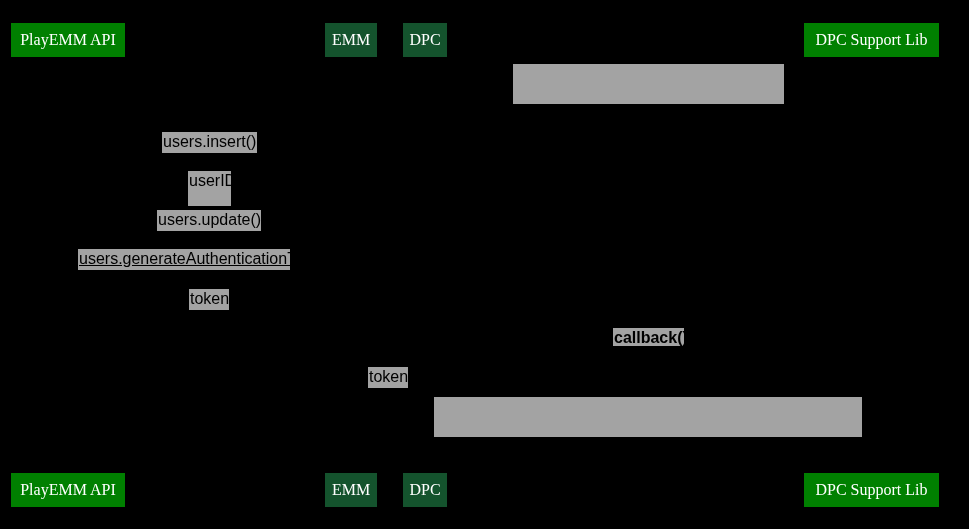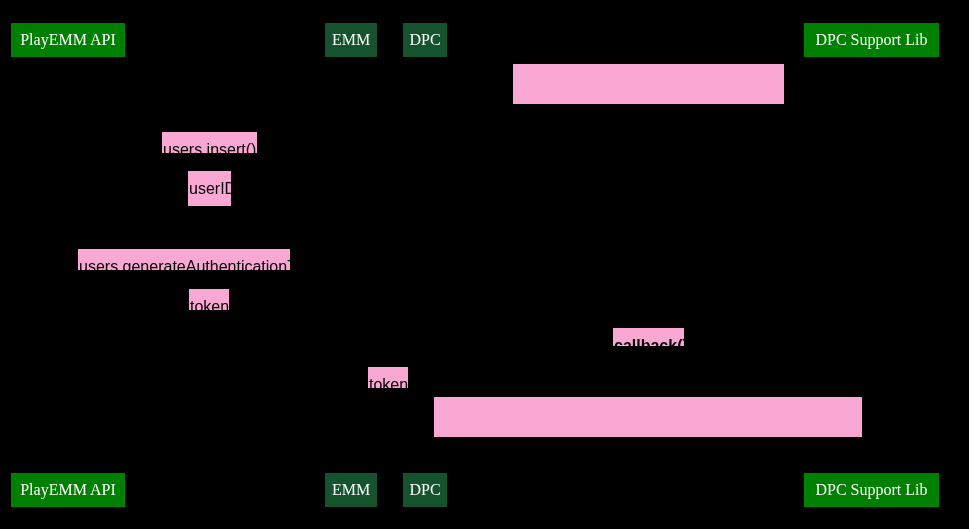--- a/index.html
+++ b/index.html
@@ -26,28 +26,28 @@
     line-height: 1;
     white-space: nowrap;
     box-sizing: border-box;
     font-family: Liberation Serif, serif;
   }
   .participant.green { background: #008000; }
   .participant.blue  { background: #14532d; }
 
   .msg-label {
     position: absolute;
-    background: #f9a8d4;
+    background: #a3a3a3;
     color: #000000;
     font-size: 16px;
     line-height: 20px;
     text-align: center;
     white-space: pre;
     box-sizing: border-box;
-    padding: 8px 1px;
+    padding: 0px 1px;
   }
   .msg-label.two-line { line-height: 20px; }
 </style>
 </head>
 <body>
 
 <div id="diagram">
 
   <div class="participant green" style="left:11px; top:23px; width:114px; height:34px;">
     <span>PlayEMM API</span>
@@ -67,20 +67,21 @@
 
   <div class="msg-label two-line" style="left:513px; top:64px; width:271px; height:40px;">
     <div>androidForWorkAccountSupport</div>
     <div>.ensureWorkingEnvironment(callback)</div>
   </div>
 
   <div class="msg-label" style="left:162px; top:132px; width:95px; height:21px;">users.insert()</div>
 
   <div class="msg-label" style="left:188px; top:171px; width:43px; height:35px;">userID</div>
 
+  <div class="msg-label" style="left:157px; top:210px; width:104px; height:21px;">users.update()</div>
 
   <div class="msg-label" style="left:78px; top:249px; width:212px; height:21px;text-decoration:underline;">users.generateAuthenticationToken()</div>
 
   <div class="msg-label" style="left:189px; top:289px; width:40px; height:21px;">token</div>
 
   <div class="msg-label" style="left:613px; top:328px; width:71px; height:18px;font-weight:bold;">callback()</div>
 
   <div class="msg-label" style="left:368px; top:367px; width:40px; height:21px;">token</div>
 
   <div class="msg-label two-line" style="left:434px; top:397px; width:428px; height:40px;">

